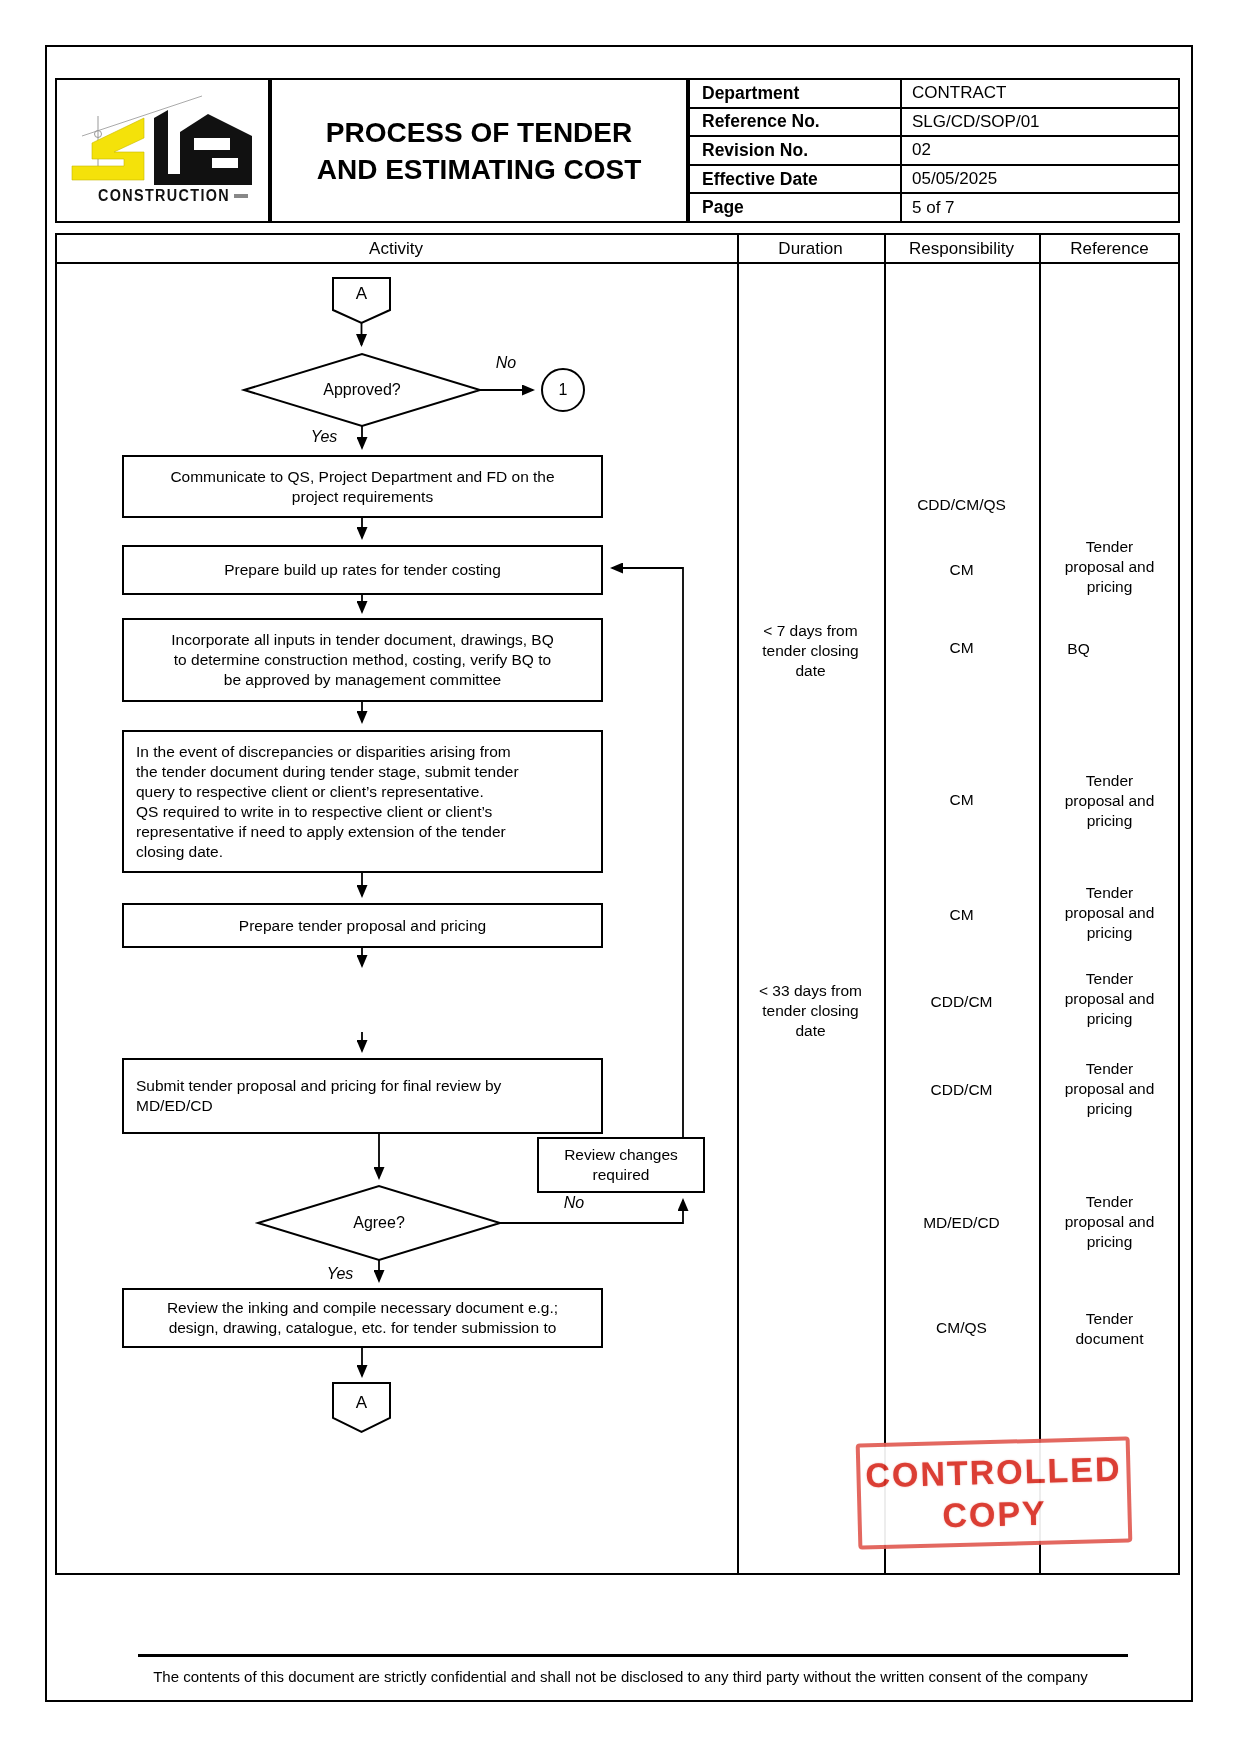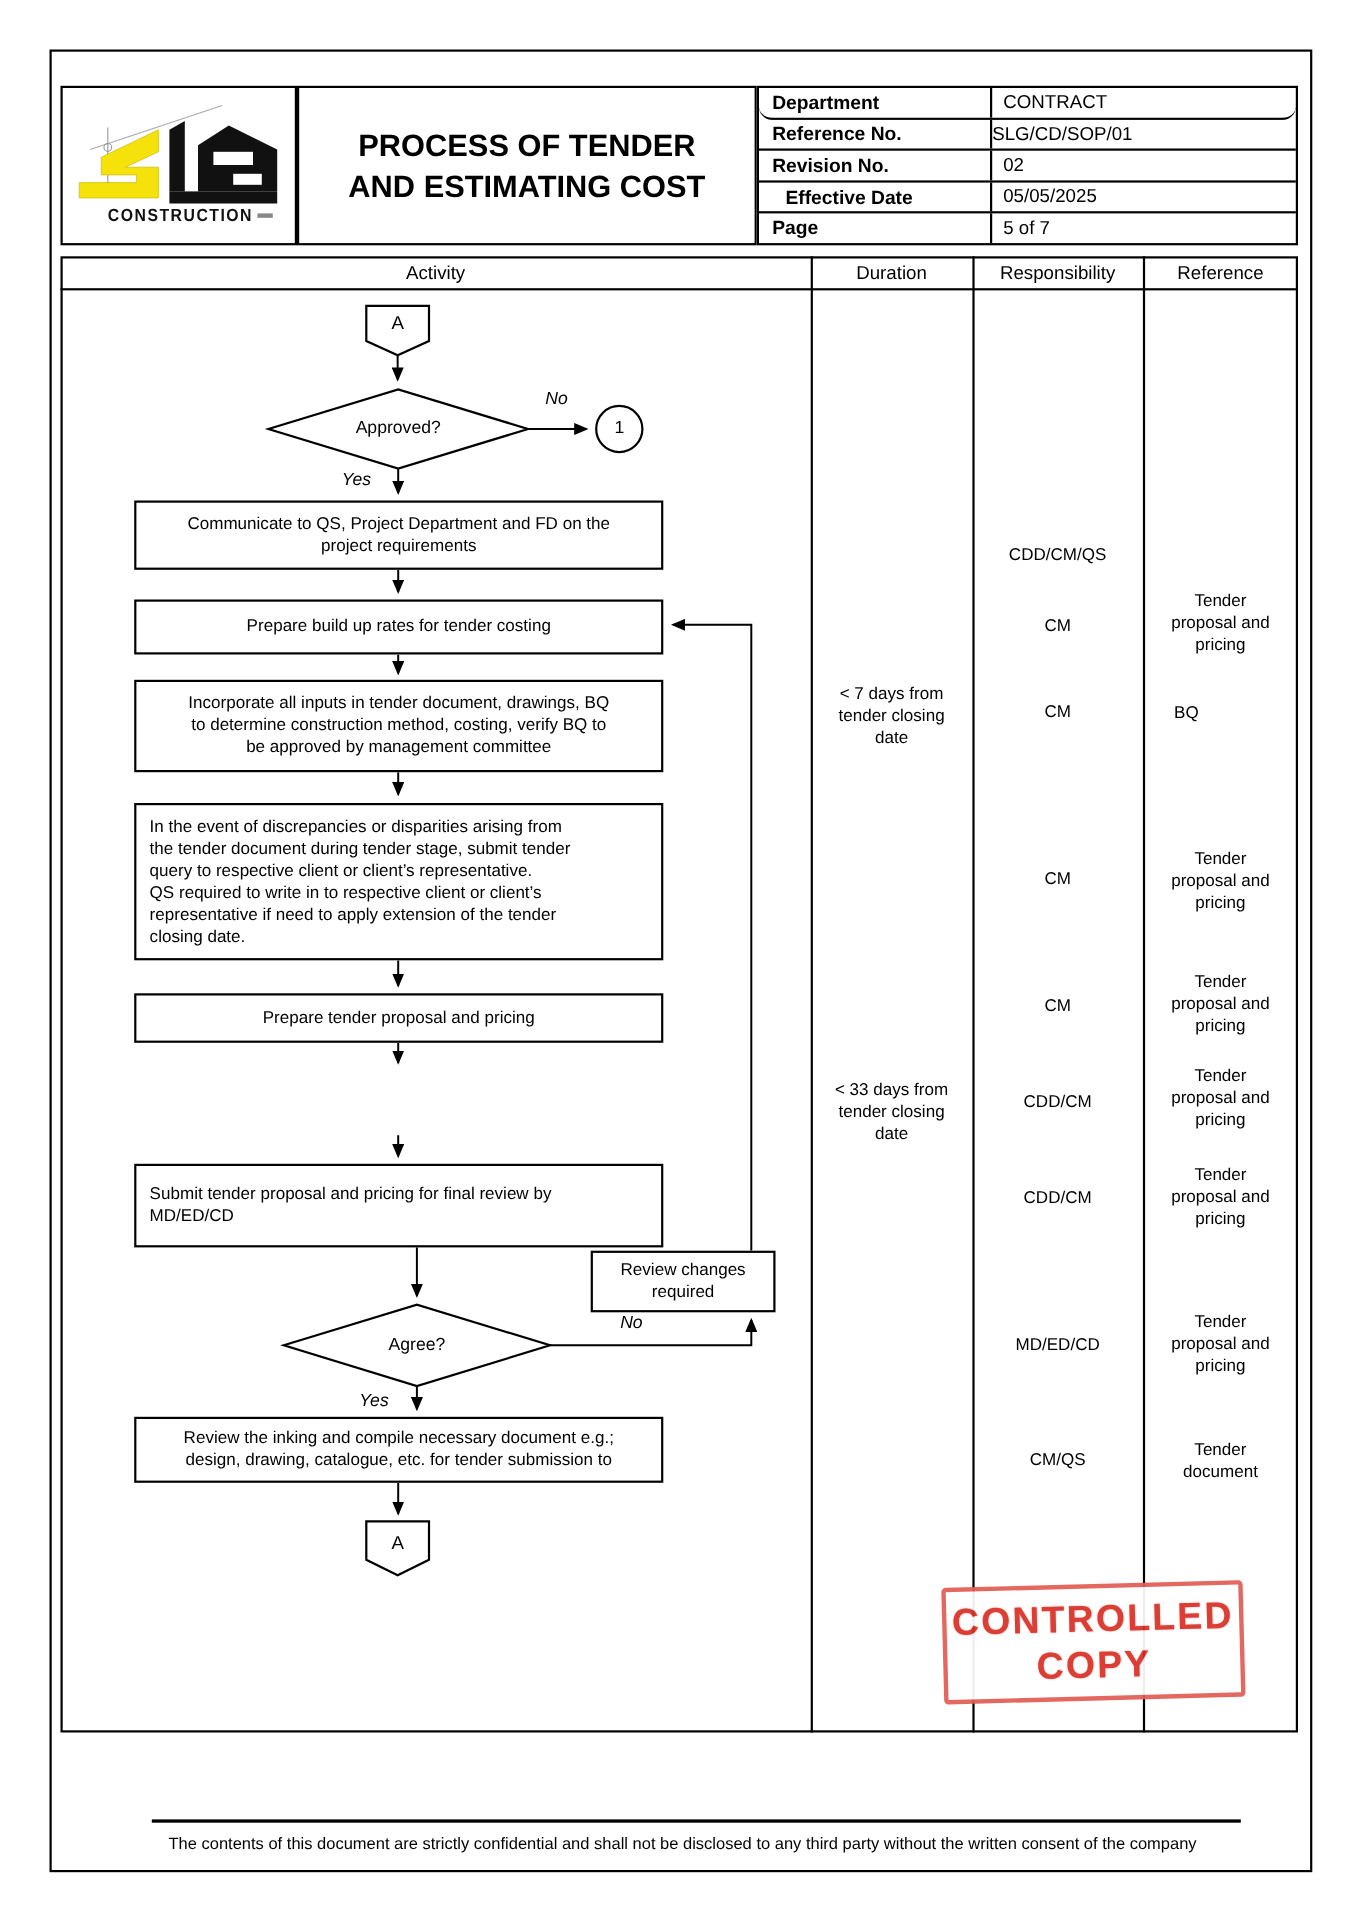--- a/index.html
+++ b/index.html
@@ -60,34 +60,34 @@
     <text x="36" y="113" font-size="16" font-weight="bold" letter-spacing="1.5" textLength="132" lengthAdjust="spacingAndGlyphs" fill="#111">CONSTRUCTION</text>
     <rect fill="#888" x="172" y="106" width="14" height="4"></rect>
   </svg>
 
   <div class="abs b2 fc" style="left:270px;top:78px;width:418px;height:145px;">
     <div class="pre" style="font-size:28px;font-weight:bold;line-height:37px;">PROCESS OF TENDER
 AND ESTIMATING COST</div>
   </div>
 
   <div class="abs b2" style="left:688px;top:78px;width:492px;height:145px;display:flex;flex-direction:column;">
-    <div style="flex:1;display:flex;border-bottom:2px solid #000;border-radius:12px;">
+    <div style="flex:1;display:flex;border-bottom:2px solid #000;">
       <div class="infolbl" style="width:212px;border-right:2px solid #000;display:flex;align-items:center;padding-left:12px;font-size:17.5px;">Department</div>
       <div style="flex:1;display:flex;align-items:center;padding-left:10px;font-size:17px;">CONTRACT</div>
     </div>
     <div style="flex:1;display:flex;border-bottom:2px solid #000;">
       <div class="infolbl" style="width:212px;border-right:2px solid #000;display:flex;align-items:center;padding-left:12px;font-size:17.5px;">Reference No.</div>
-      <div style="flex:1;display:flex;align-items:center;font-size:17px;">SLG/CD/SOP/01</div>
+      <div style="flex:1;display:flex;align-items:center;padding-left:10px;font-size:17px;">SLG/CD/SOP/01</div>
     </div>
     <div style="flex:1;display:flex;border-bottom:2px solid #000;">
       <div class="infolbl" style="width:212px;border-right:2px solid #000;display:flex;align-items:center;padding-left:12px;font-size:17.5px;">Revision No.</div>
       <div style="flex:1;display:flex;align-items:center;padding-left:10px;font-size:17px;">02</div>
     </div>
     <div style="flex:1;display:flex;border-bottom:2px solid #000;">
-      <div class="infolbl" style="width:212px;border-right:2px solid #000;display:flex;align-items:center;padding-left:24px;font-size:17.5px;">Effective Date</div>
+      <div class="infolbl" style="width:212px;border-right:2px solid #000;display:flex;align-items:center;padding-left:12px;font-size:17.5px;">Effective Date</div>
       <div style="flex:1;display:flex;align-items:center;padding-left:10px;font-size:17px;">05/05/2025</div>
     </div>
     <div style="flex:1;display:flex;">
       <div class="infolbl" style="width:212px;border-right:2px solid #000;display:flex;align-items:center;padding-left:12px;font-size:17.5px;">Page</div>
       <div style="flex:1;display:flex;align-items:center;padding-left:10px;font-size:17px;">5 of 7</div>
     </div>
   </div>
 
   <div class="abs b2" style="left:55px;top:233px;width:1125px;height:1342px;background:transparent;"></div>
   <div class="hline" style="left:55px;top:262px;width:1125px;"></div>

